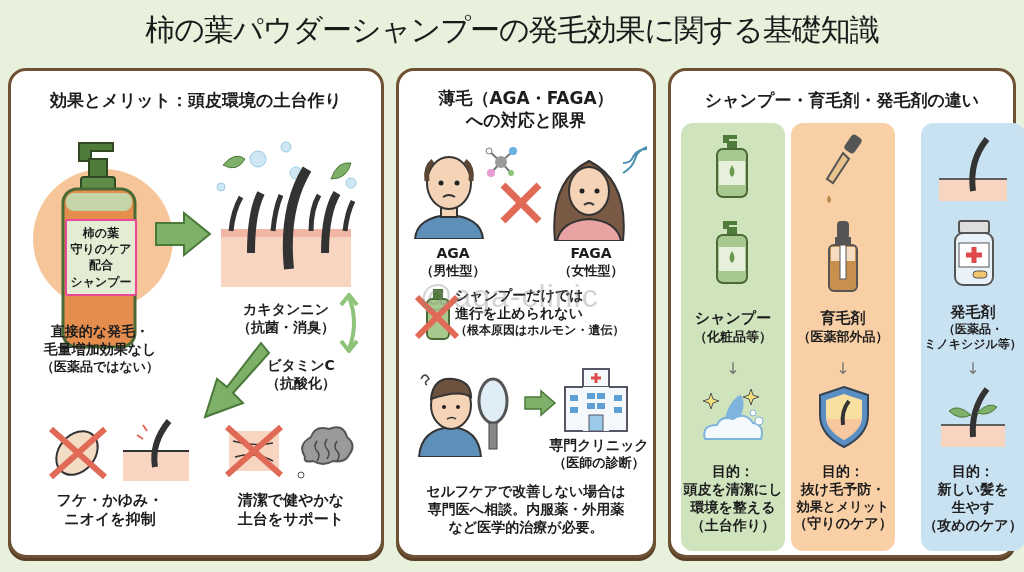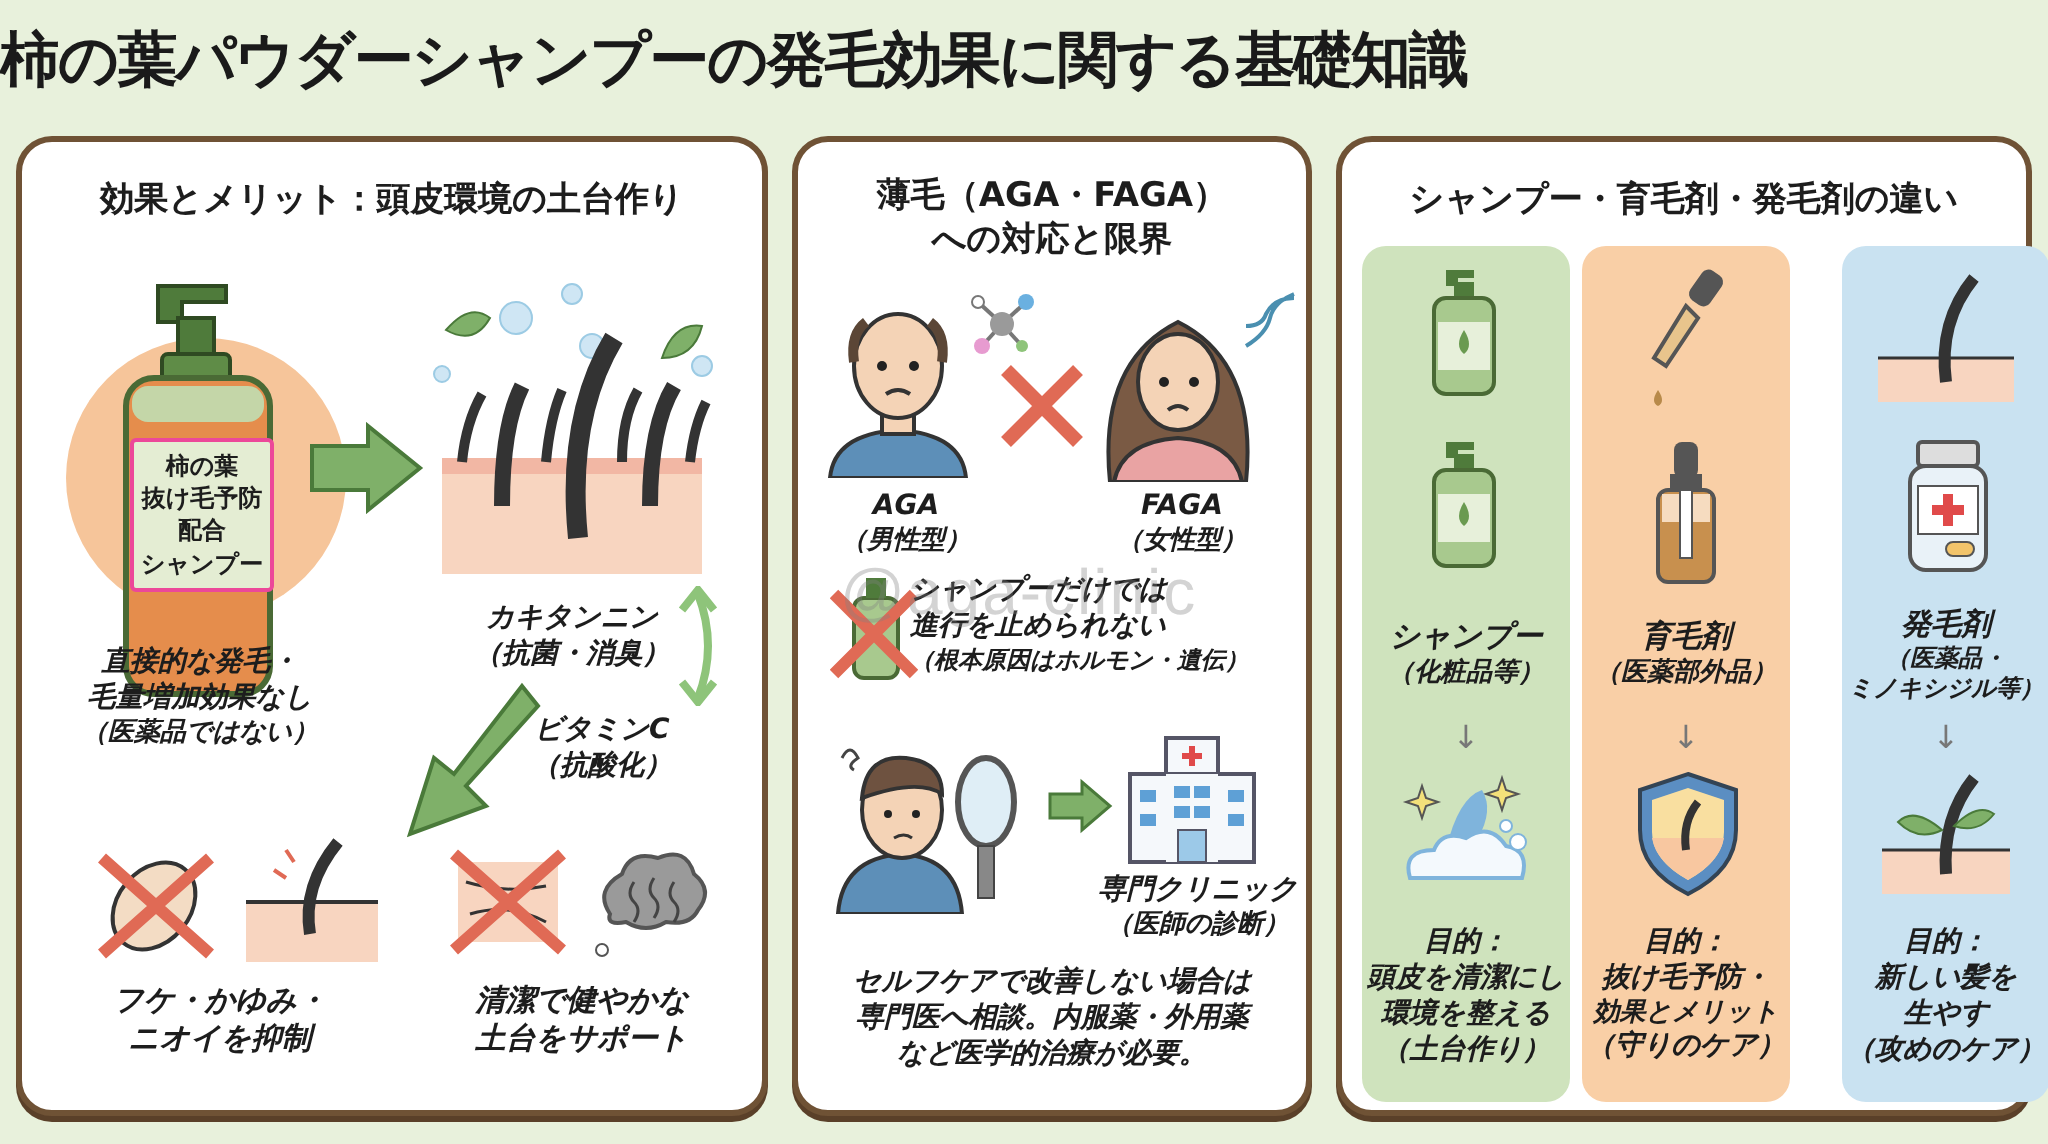--- a/index.html
+++ b/index.html
@@ -5,37 +5,37 @@
   * { box-sizing: border-box; margin: 0; padding: 0; }
   html, body { width: 1024px; height: 572px; overflow: hidden; }
   body {
     background: #e8f1dc;
     font-family: "DejaVu Sans", "Liberation Sans", sans-serif;
     color: #1d1d1d;
     position: relative;
   }
   .title {
     position: absolute; left: 0; top: 10px; width: 1024px;
-    text-align: left; font-size: 30px; font-weight: bold;
+    text-align: center; font-size: 30px; font-weight: normal;
     letter-spacing: -1px; color: #1a1a1a;
   }
   .panel {
     position: absolute; top: 68px; height: 490px;
     background: #ffffff; border: 3px solid #6f5235; border-radius: 18px;
     box-shadow: 0 3px 0 #5a4029;
   }
   #p1 { left: 8px; width: 376px; padding-left: 33px; }
   #p2 { left: 396px; width: 260px; }
   #p3 { left: 668px; width: 348px; }
   .ptitle {
     position: absolute; left: 0; width: 100%; text-align: center;
     font-weight: bold; font-size: 17px; color: #1d1d1d; line-height: 1.3;
   }
   .abs { position: absolute; }
-  .txt { position: absolute; text-align: center; font-weight: bold; line-height: 1.28; font-style: italic; }
+  .txt { position: absolute; text-align: center; font-weight: bold; line-height: 1.28; }
   .t15 { font-size: 15px; }
   .t14 { font-size: 14px; }
   .t13 { font-size: 13px; }
   .t12 { font-size: 12px; }
   .col {
     position: absolute; top: 52px; width: 104px; height: 428px;
     border-radius: 12px;
   }
   .watermark {
     position: absolute; left: 420px; top: 278px;
@@ -60,21 +60,21 @@
   <div class="abs" style="left:22px;top:98px;width:140px;height:140px;border-radius:50%;background:#f6c59a;"></div>
   <svg class="abs" style="left:40px;top:62px;" width="100" height="220" viewBox="0 0 100 220">
     <path d="M28 10 h34 v8 h-22 v10 h-12z" fill="#4f7b3b" stroke="#2f4a22" stroke-width="2"></path>
     <rect x="38" y="26" width="18" height="20" fill="#4f7b3b" stroke="#2f4a22" stroke-width="2"></rect>
     <rect x="30" y="44" width="34" height="14" rx="3" fill="#5f8c47" stroke="#2f4a22" stroke-width="2"></rect>
     <rect x="12" y="56" width="72" height="158" rx="14" fill="#e58d4c" stroke="#4a6a35" stroke-width="3"></rect>
     <rect x="15" y="60" width="66" height="18" rx="8" fill="#c4d6a8"></rect>
   </svg>
   <div class="bottle-label">
     <div>柿の葉</div>
-    <div>抜け毛予防</div>
+    <div>守りのケア</div>
     <div>配合</div>
     <div>シャンプー</div>
   </div>
 
   <svg class="abs" style="left:143px;top:140px;" width="60" height="46" viewBox="0 0 60 46">
     <path d="M2 12 h28 v-10 l26 21 l-26 21 v-10 h-28z" fill="#7fb069" stroke="#4a7a3a" stroke-width="2"></path>
   </svg>
 
   <svg class="abs" style="left:200px;top:66px;" width="150" height="160" viewBox="0 0 150 160">
     <circle cx="47" cy="22" r="8" fill="#cfe6f4" stroke="#9ccbe4"></circle>

